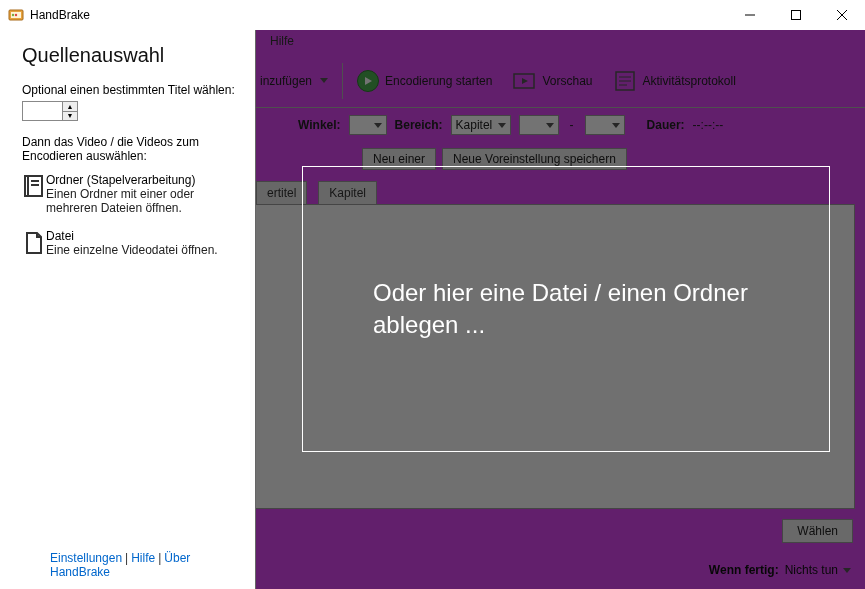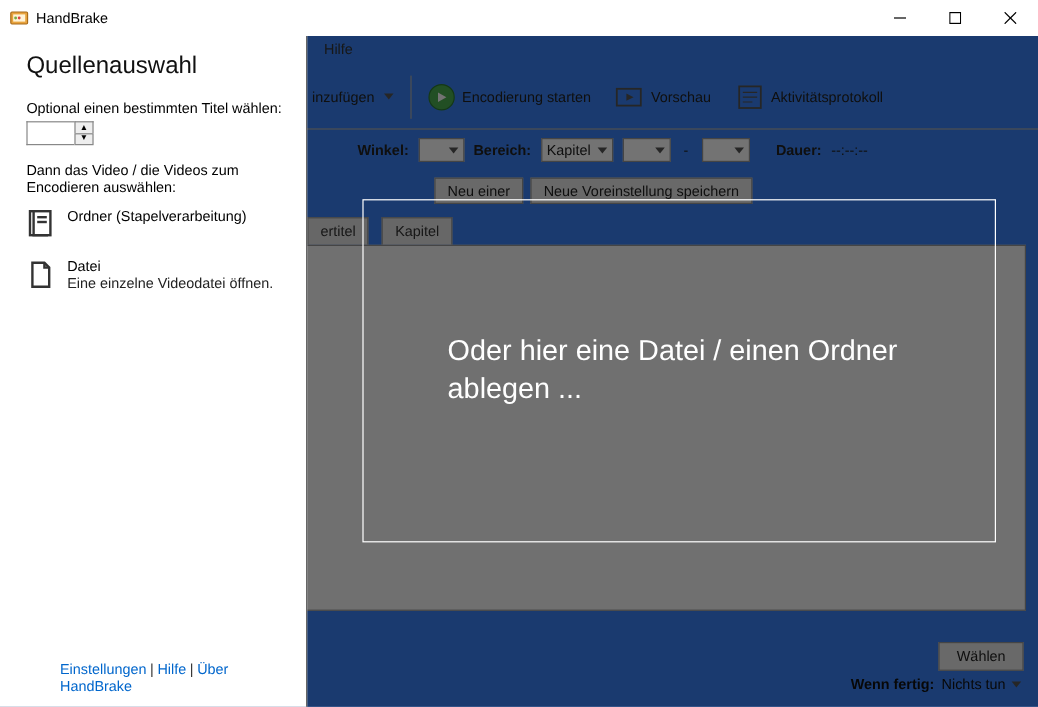--- a/index.html
+++ b/index.html
@@ -5,21 +5,21 @@
   * { box-sizing: border-box; margin: 0; padding: 0; }
   body { font-family: "Segoe UI", Tahoma, sans-serif; font-size: 12px; background: #fff; overflow: hidden; width: 865px; height: 589px; position: relative; }
   
   .titlebar { height: 30px; display: flex; align-items: center; padding: 0 0 0 8px; border-bottom: 1px solid transparent; }
   .titlebar-icon { width: 16px; height: 16px; margin-right: 6px; }
   .titlebar-title { flex: 0 0 auto; font-size: 12px; }
   .titlebar-spacer { flex: 1; }
   .winbtn { width: 46px; height: 30px; display: flex; align-items: center; justify-content: center; }
   .winbtn svg { width: 10px; height: 10px; }
   
-  .app-body { position: absolute; top: 30px; left: 0; right: 0; bottom: 0; background: #3b82f6; }
+  .app-body { position: absolute; top: 30px; left: 0; right: 0; bottom: 0; background: #d946ef; }
   
   .dim-overlay { position: absolute; top: 0; left: 0; right: 0; bottom: 0; background: rgba(0,0,0,0.55); z-index: 1; }
   
   .main-content { position: absolute; top: 0; left: 0; right: 0; bottom: 0; }
   
   .menubar { height: 24px; padding: 4px 8px 0; color: #333; }
   .menubar span { padding: 2px 8px; }
   
   .toolbar { height: 54px; display: flex; align-items: center; padding: 0 6px; gap: 4px; border-bottom: 1px solid #b0b0b0; }
   .tb-item { display: flex; align-items: center; gap: 6px; padding: 4px 8px; color: #222; }
@@ -33,38 +33,38 @@
   .row1 .dash { padding: 0 3px; }
   
   .row2 { height: 34px; display: flex; align-items: center; padding: 0 10px; gap: 6px; }
   .btn { background: #e9e9e9; border: 1px solid #999; padding: 3px 10px; font-size: 12px; color: #222; }
   
   .tabs { height: 28px; display: flex; align-items: flex-end; padding: 0 10px; gap: 12px; }
   .tab { padding: 4px 10px; border: 1px solid #999; border-bottom: none; background: #e4e4e4; font-size: 12px; color: #333; margin-right: -1px; }
   
   .content-area { position: absolute; top: 174px; left: 10px; right: 10px; bottom: 80px; border: 1px solid #999; background: #f8f8f8; }
   
-  .bottom-row { position: absolute; bottom: 30px; right: 12px; }
+  .bottom-row { position: absolute; bottom: 46px; right: 12px; }
   .bottom-row .btn { padding: 4px 14px; }
   
   .status { position: absolute; bottom: 12px; right: 14px; display: flex; align-items: center; gap: 6px; color: #111; }
   .status .lbl { font-weight: bold; }
   .status .val { display: flex; align-items: center; gap: 3px; }
   
   
   .source-panel { position: absolute; top: 0; left: 0; width: 256px; bottom: 0; background: #fff; z-index: 3; padding: 14px 16px 10px 22px; display: flex; flex-direction: column; border-right: 1px solid #666; }
   .source-panel h1 { font-size: 20px; font-weight: normal; color: #111; margin-bottom: 16px; }
   .source-panel .opt-lbl { font-size: 12px; margin-bottom: 4px; }
   .spin-wrap { display: flex; align-items: stretch; margin-bottom: 14px; }
   .spin-input { width: 40px; height: 20px; border: 1px solid #888; border-right:none; }
   .spin-btns { display: flex; flex-direction: column; width: 16px; }
   .spin-btns div { flex:1; border:1px solid #888; background:#eee; display:flex; align-items:center; justify-content:center; font-size:7px; line-height:1; }
   .spin-btns div:first-child { border-bottom:none; }
   .instr { font-size: 12px; margin-bottom: 10px; }
-  .src-opt { display: flex; gap: 10px; margin-bottom: 14px; cursor: pointer; }
+  .src-opt { display: flex; margin-bottom: 14px; cursor: pointer; }
   .src-opt .ic { width: 24px; height: 28px; flex-shrink: 0; display:flex; align-items:center; justify-content:center; }
   .src-opt .txt .t1 { font-size: 12px; }
   .src-opt .txt .t2 { font-size: 12px; color: #222; }
   .panel-spacer { flex: 1; }
   .cancel-row { display: flex; justify-content: flex-end; margin-bottom: 14px; }
   .cancel-btn { background: #e9e9e9; border: 1px solid #777; padding: 4px 12px; font-size: 12px; }
   .links { font-size: 12px; color: #0066cc; padding-left: 28px; }
   .links a { color: #0066cc; cursor: pointer; }
   .links .divider { color: #333; padding: 0 3px; }
   
@@ -216,20 +216,21 @@
       <div class="ic">
         <svg width="22" height="26" viewBox="0 0 22 26">
             <rect x="2" y="2" width="14" height="20" fill="none" stroke="#333" stroke-width="2"></rect>
             <rect x="5" y="2" width="14" height="20" fill="#fff" stroke="#333" stroke-width="2"></rect>
             <rect x="8" y="6" width="8" height="2" fill="#333"></rect>
             <rect x="8" y="10" width="8" height="2" fill="#333"></rect>
           </svg>
       </div>
       <div class="txt">
         <div class="t1">Ordner (Stapelverarbeitung)</div>
+        <div class="t2">Einen Ordner mit einer oder mehreren Dateien öffnen.</div>
       </div>
     </div>
 
     <div class="src-opt">
       <div class="ic">
         <svg width="20" height="24" viewBox="0 0 20 24">
             <path d="M3 2 h10 l4 4 v16 h-14 z" fill="#fff" stroke="#333" stroke-width="2"></path>
             <path d="M13 2 v4 h4" fill="none" stroke="#333" stroke-width="2"></path>
           </svg>
       </div>

